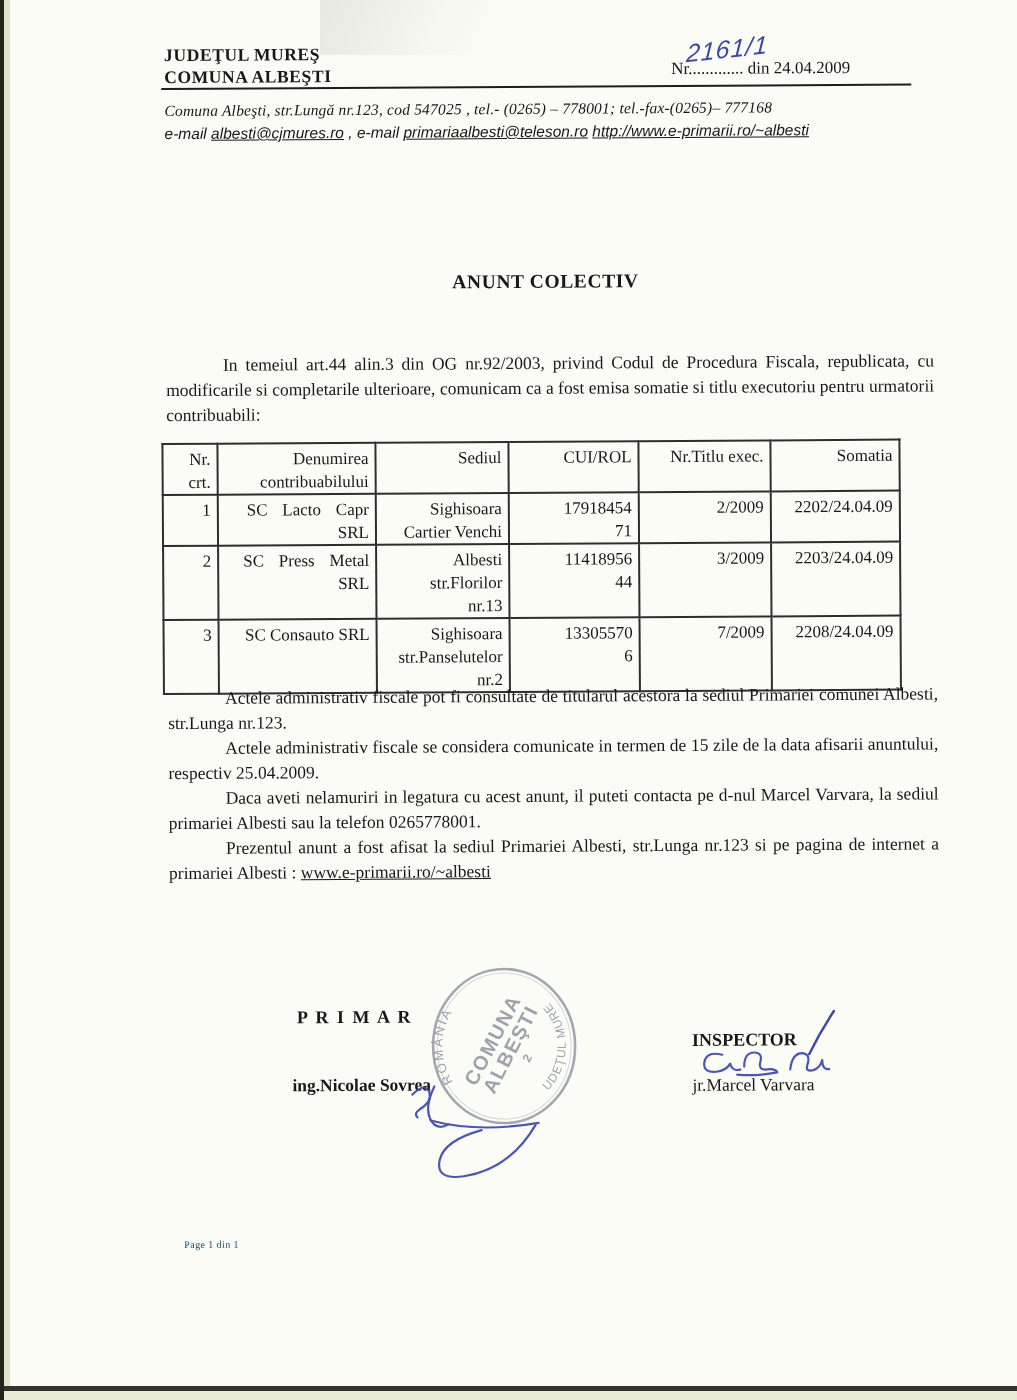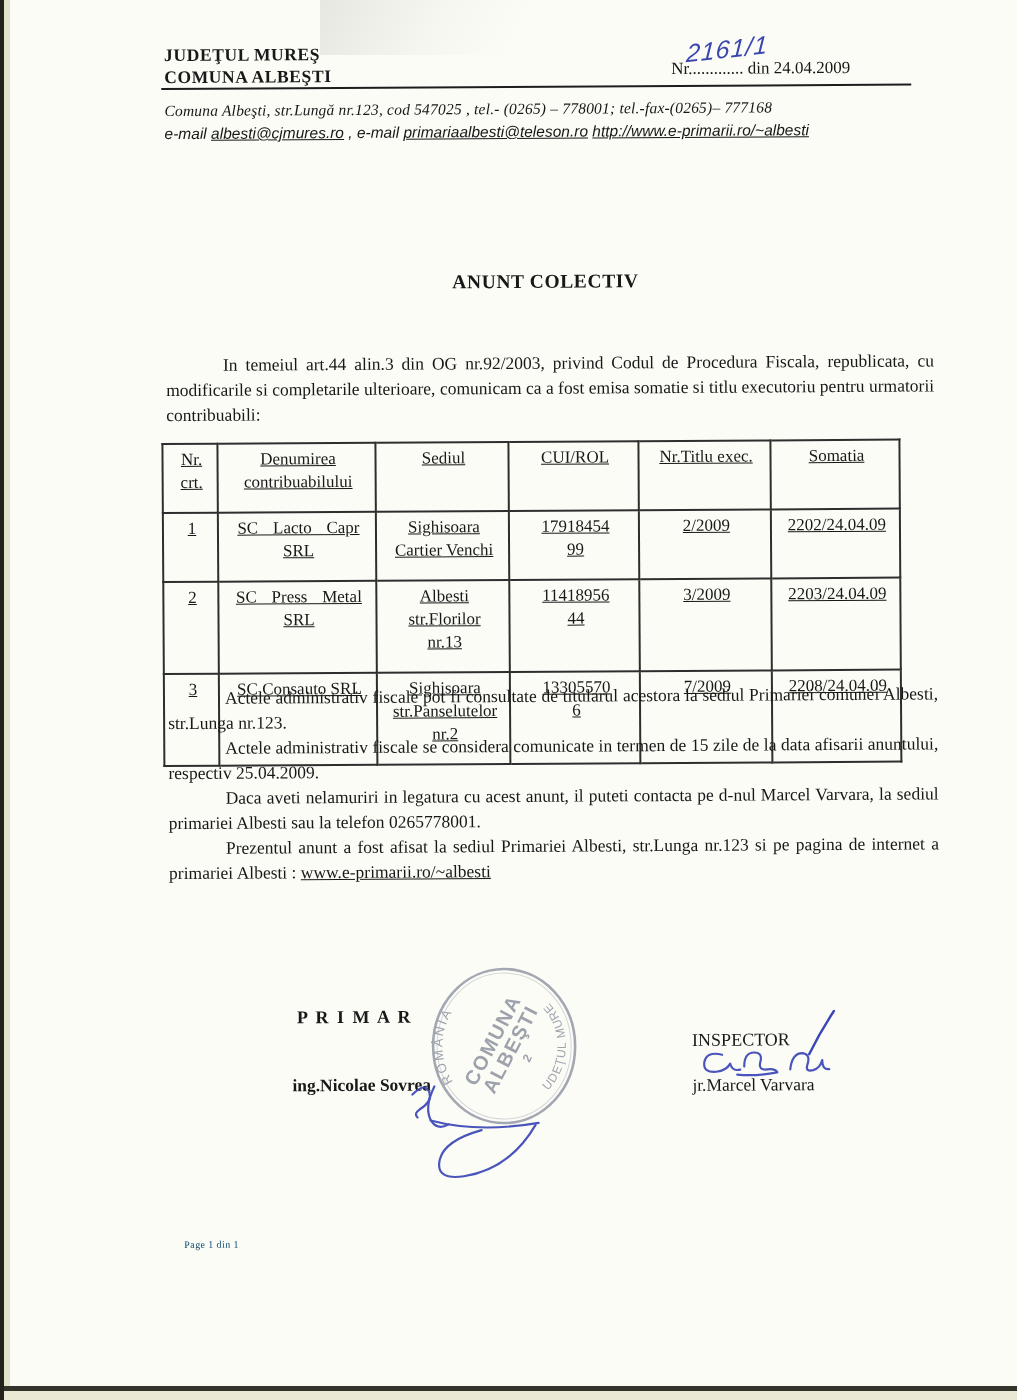--- a/index.html
+++ b/index.html
@@ -28,28 +28,28 @@
   .u{text-decoration:underline;}
   .title{left:168px;top:271px;width:760px;text-align:center;font-weight:bold;font-size:19.5px;letter-spacing:.6px;}
 
   .para{text-align:justify;text-indent:57px;font-size:17.5px;line-height:25px;margin:0;}
   .intro{left:168px;top:351px;width:768px;}
   .body-paras{left:168px;top:684px;width:770px;}
 
   table.doc{border-collapse:collapse;table-layout:fixed;width:737px;font-size:17px;line-height:23px;}
   .tablewrap{left:163px;top:441px;}
   table.doc th,table.doc td{
-    border:2px solid #2e2e2e;padding:3px 6px 18px 9px;vertical-align:top;text-align:center;
-    font-weight:normal;white-space:pre-line;overflow:hidden;text-decoration:underline;
+    border:2px solid #2e2e2e;padding:3px 6px 0 9px;vertical-align:top;text-align:right;
+    font-weight:normal;white-space:pre-line;overflow:hidden;
   }
   .spread{word-spacing:.62em;}
 
   .sig-primar-title{left:295px;top:1006px;font-weight:bold;font-size:18px;letter-spacing:2px;}
   .sig-primar-name{left:290px;top:1074px;font-weight:bold;font-size:17.5px;}
-  .sig-insp-title{left:690px;top:1031px;font-weight:normal;font-size:18px;}
+  .sig-insp-title{left:690px;top:1031px;font-weight:bold;font-size:18px;}
   .sig-insp-name{left:690px;top:1076px;font-weight:normal;font-size:17.5px;}
   .footer{left:181px;top:1237px;font-size:10px;letter-spacing:.4px;color:#0c4a6e;}
 
   .stamp-svg{left:417px;top:956px;}
   .ink{stroke:#3a47b5;fill:none;stroke-linecap:round;stroke-linejoin:round;}
 </style>
 </head>
 <body>
 
 <div class="page">
@@ -90,21 +90,21 @@
           <th>Nr.Titlu exec.</th>
           <th>Somatia</th>
         </tr>
         <tr>
           <td>1</td>
           <td class="spread">SC Lacto Capr
 SRL</td>
           <td>Sighisoara
 Cartier Venchi</td>
           <td>17918454
-99</td>
+71</td>
           <td>2/2009</td>
           <td>2202/24.04.09</td>
         </tr>
         <tr>
           <td>2</td>
           <td class="spread">SC Press Metal
 SRL</td>
           <td>Albesti
 str.Florilor
 nr.13</td>

